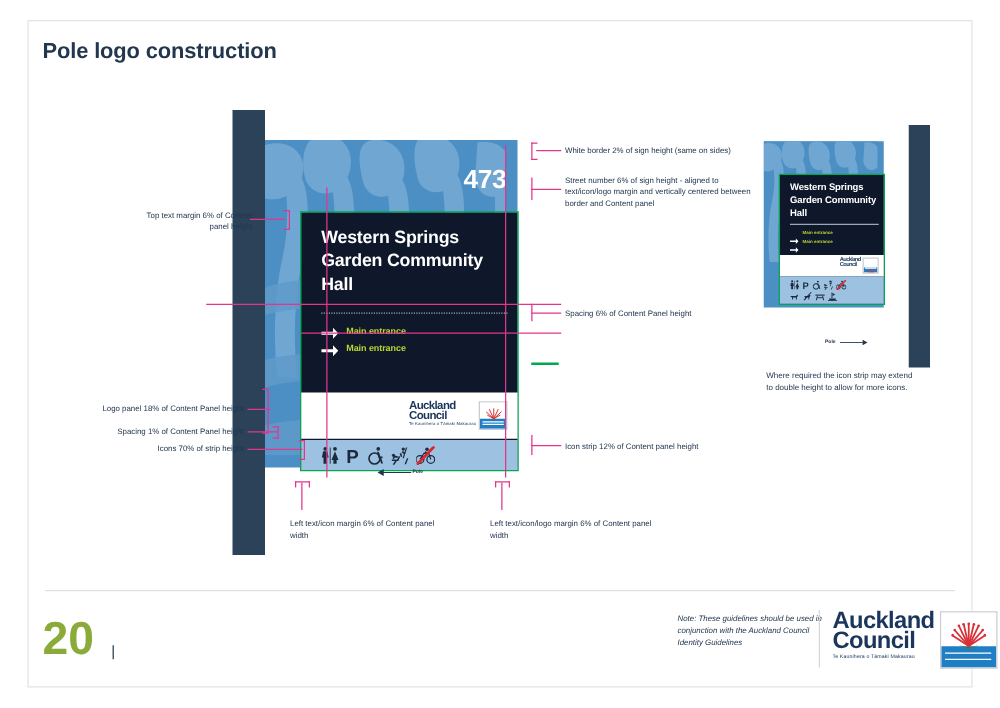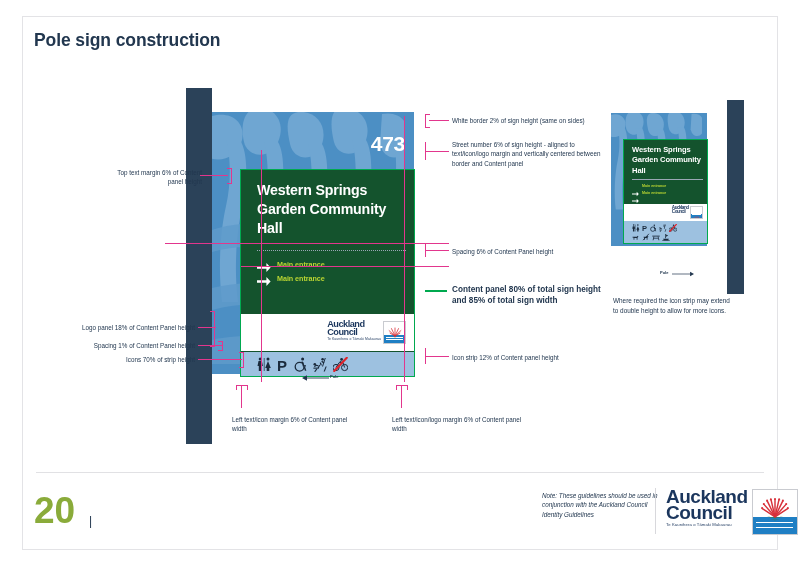--- a/index.html
+++ b/index.html
@@ -76,21 +76,21 @@
   .sign-bg{
     position:absolute;inset:0;background:#4c8fc4;overflow:hidden;
   }
   .sign-bg svg{position:absolute;left:0;top:0;}
   .street-number{
     position:absolute;right:9px;top:20px;
     color:#fff;font-size:21px;font-weight:bold;letter-spacing:-0.3px;
   }
   
   .content-panel{
-    position:absolute;box-sizing:border-box;background:#14532d;
+    position:absolute;box-sizing:border-box;background:#0f172a;
     outline:1.5px solid #00a94f;
   }
   #content-main{left:241px;top:170px;width:173px;height:206px;}
   .cp-title{
     position:absolute;left:16px;top:11px;right:8px;
     color:#ffffff;font-size:14.2px;font-weight:bold;line-height:1.33;
     letter-spacing:-0.15px;
   }
   .cp-dots{
     position:absolute;left:16px;right:8px;
@@ -143,21 +143,21 @@
   .pole-label{
     position:absolute;font-size:4px;font-weight:bold;color:#22374f;
   }
 </style>
 </head>
 <body>
 
 <div class="page">
   <div class="page-frame"></div>
 
-  <div class="page-title">Pole sign construction</div>
+  <div class="page-title">Pole logo construction</div>
 
   <div class="pole" id="pole-main"></div>
   <div class="pole" id="pole-small"></div>
 
   <div class="sign-outer" id="sign-main">
     <div class="sign-bg">
       <svg width="192" height="252" viewBox="0 0 192 252">
         <rect width="192" height="252" fill="#4c8fc4"></rect>
         <g fill="#6fa6d2">
           <path d="M-6 6 C 18 -4, 34 10, 30 28 C 26 46, 6 52, -6 44 Z"></path>
@@ -475,21 +475,20 @@
 
   <div class="pk pk-v" style="left:425px;top:142px;height:18px;"></div>
   <div class="pk pk-h" style="left:425px;top:151px;width:24px;"></div>
   <div class="ann" style="left:452px;top:140px;width:152px;">Street number 6% of sign height - aligned to text/icon/logo margin and vertically centered between border and Content panel</div>
 
   <div class="pk pk-v" style="left:425px;top:243px;height:14px;"></div>
   <div class="pk pk-h" style="left:425px;top:250px;width:24px;"></div>
   <div class="ann" style="left:452px;top:247px;width:150px;">Spacing 6% of Content Panel height</div>
 
   <div class="gr" style="left:425px;top:290px;width:22px;"></div>
-  <div class="ann bold" style="left:452px;top:284px;width:152px;">Content panel 80% of total sign height and 85% of total sign width</div>
 
   <div class="pk pk-v" style="left:425px;top:348px;height:16px;"></div>
   <div class="pk pk-h" style="left:425px;top:356px;width:24px;"></div>
   <div class="ann" style="left:452px;top:353px;width:150px;">Icon strip 12% of Content panel height</div>
 
   <div class="pk pk-v" style="left:261px;top:150px;height:232px;"></div>
   <div class="pk pk-v" style="left:404px;top:116px;height:266px;"></div>
   <div class="pk pk-h" style="left:241px;top:266px;width:208px;"></div>
   <div class="pk pk-h" style="left:165px;top:243px;width:284px;"></div>
 

